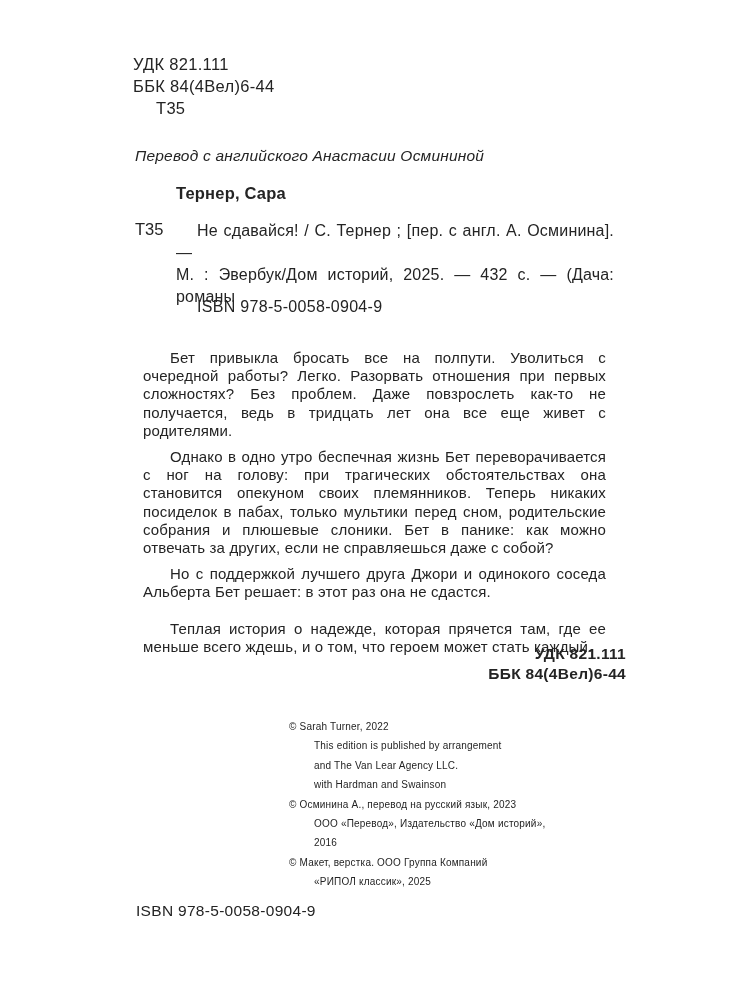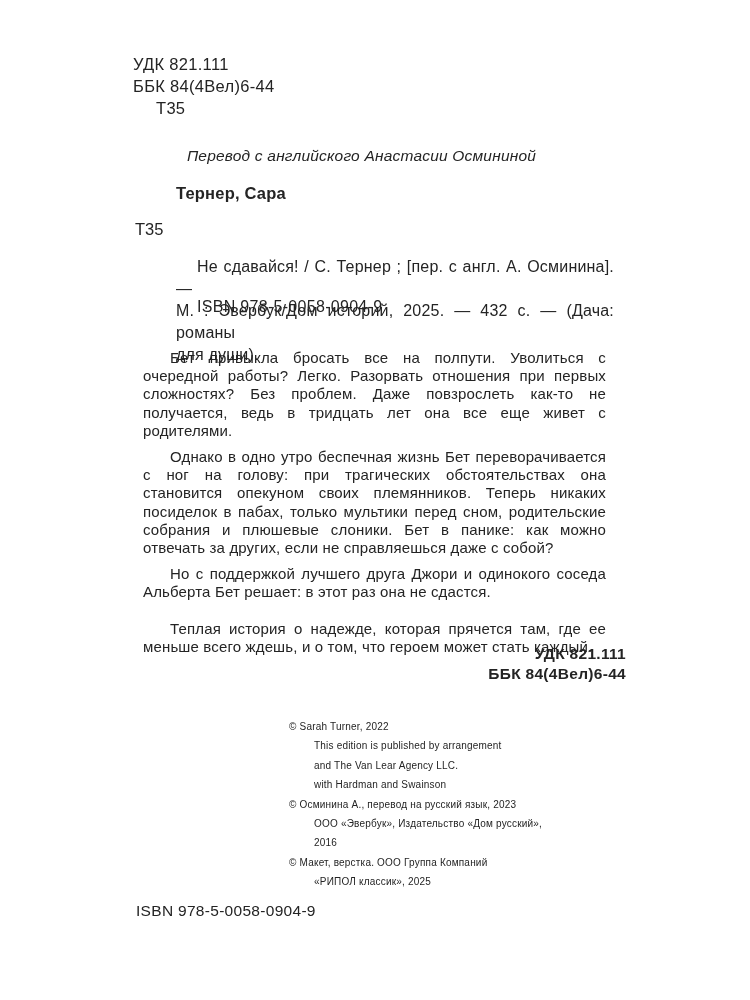--- a/index.html
+++ b/index.html
@@ -27,21 +27,21 @@
     letter-spacing: 0.3px;
   }
   .top-codes .sign-row { padding-left: 23px; }
 
   
   .translator-line {
     position: absolute;
     left: 135px;
     top: 147px;
     width: 453px;
-    text-align: center;
+    text-align: left;
     font-style: italic;
     font-size: 15.5px;
     letter-spacing: 0.2px;
   }
 
   
   .card-header {
     position: absolute;
     left: 176px;
     top: 184px;
@@ -61,21 +61,21 @@
     top: 220px;
     width: 438px;
     font-size: 16px;
     line-height: 22px;
     letter-spacing: 0.2px;
   }
   .card-line-just {
     text-align: justify;
     text-align-last: justify;
   }
-  .card-line-first { text-indent: 21px; margin-top: 36px; }
+  .card-line-first { text-indent: 21px; }
   .card-isbn {
     position: absolute;
     left: 197px;
     top: 298px;
     font-size: 16px;
     letter-spacing: 0.3px;
   }
 
   
   .annotation {
@@ -139,21 +139,20 @@
   </div>
 
   <div class="translator-line">Перевод с английского Анастасии Осмининой</div>
 
   <div class="card-header">Тернер, Сара</div>
   <div class="card-sign">Т35</div>
 
   <div class="card-body">
     <div class="card-line-just card-line-first">Не сдавайся! / С. Тернер ; [пер. с англ. А. Осминина]. —</div>
     <div class="card-line-just">М. : Эвербук/Дом историй, 2025. — 432 с. — (Дача: романы</div>
-    <div>для души).</div>
   </div>
 
   <div class="card-isbn">ISBN 978-5-0058-0904-9</div>
 
   <div class="annotation">
     <p>Бет привыкла бросать все на полпути. Уволиться с очередной работы? Легко. Разорвать отношения при первых сложностях? Без проблем. Даже повзрослеть как-то не получается, ведь в тридцать лет она все еще живет с родителями.</p>
     <p>Однако в одно утро беспечная жизнь Бет переворачивается с ног на голову: при трагических обстоятельствах она становится опекуном своих племянников. Теперь никаких посиделок в пабах, только мультики перед сном, родительские собрания и плюшевые слоники. Бет в панике: как можно отвечать за других, если не справляешься даже с собой?</p>
     <p>Но с поддержкой лучшего друга Джори и одинокого соседа Альберта Бет решает: в этот раз она не сдастся.</p>
     <p class="tagline">Теплая история о надежде, которая прячется там, где ее меньше всего ждешь, и о том, что героем может стать каждый.</p>
   </div>
@@ -162,21 +161,21 @@
     <div>УДК 821.111</div>
     <div>ББК 84(4Вел)6-44</div>
   </div>
 
   <div class="copyright">
     <div>© Sarah Turner, 2022</div>
     <div class="cont">This edition is published by arrangement</div>
     <div class="cont">and The Van Lear Agency LLC.</div>
     <div class="cont">with Hardman and Swainson</div>
     <div>© Осминина А., перевод на русский язык, 2023</div>
-    <div class="cont">ООО «Эвербук», Издательство «Дом русский»,</div>
+    <div class="cont">ООО «Перевод», Издательство «Дом историй»,</div>
     <div class="cont">2016</div>
     <div>© Макет, верстка. ООО Группа Компаний</div>
     <div class="cont">«РИПОЛ классик», 2025</div>
   </div>
 
   <div class="isbn-bottom">ISBN 978-5-0058-0904-9</div>
 
 </div>
 
 </body></html>

